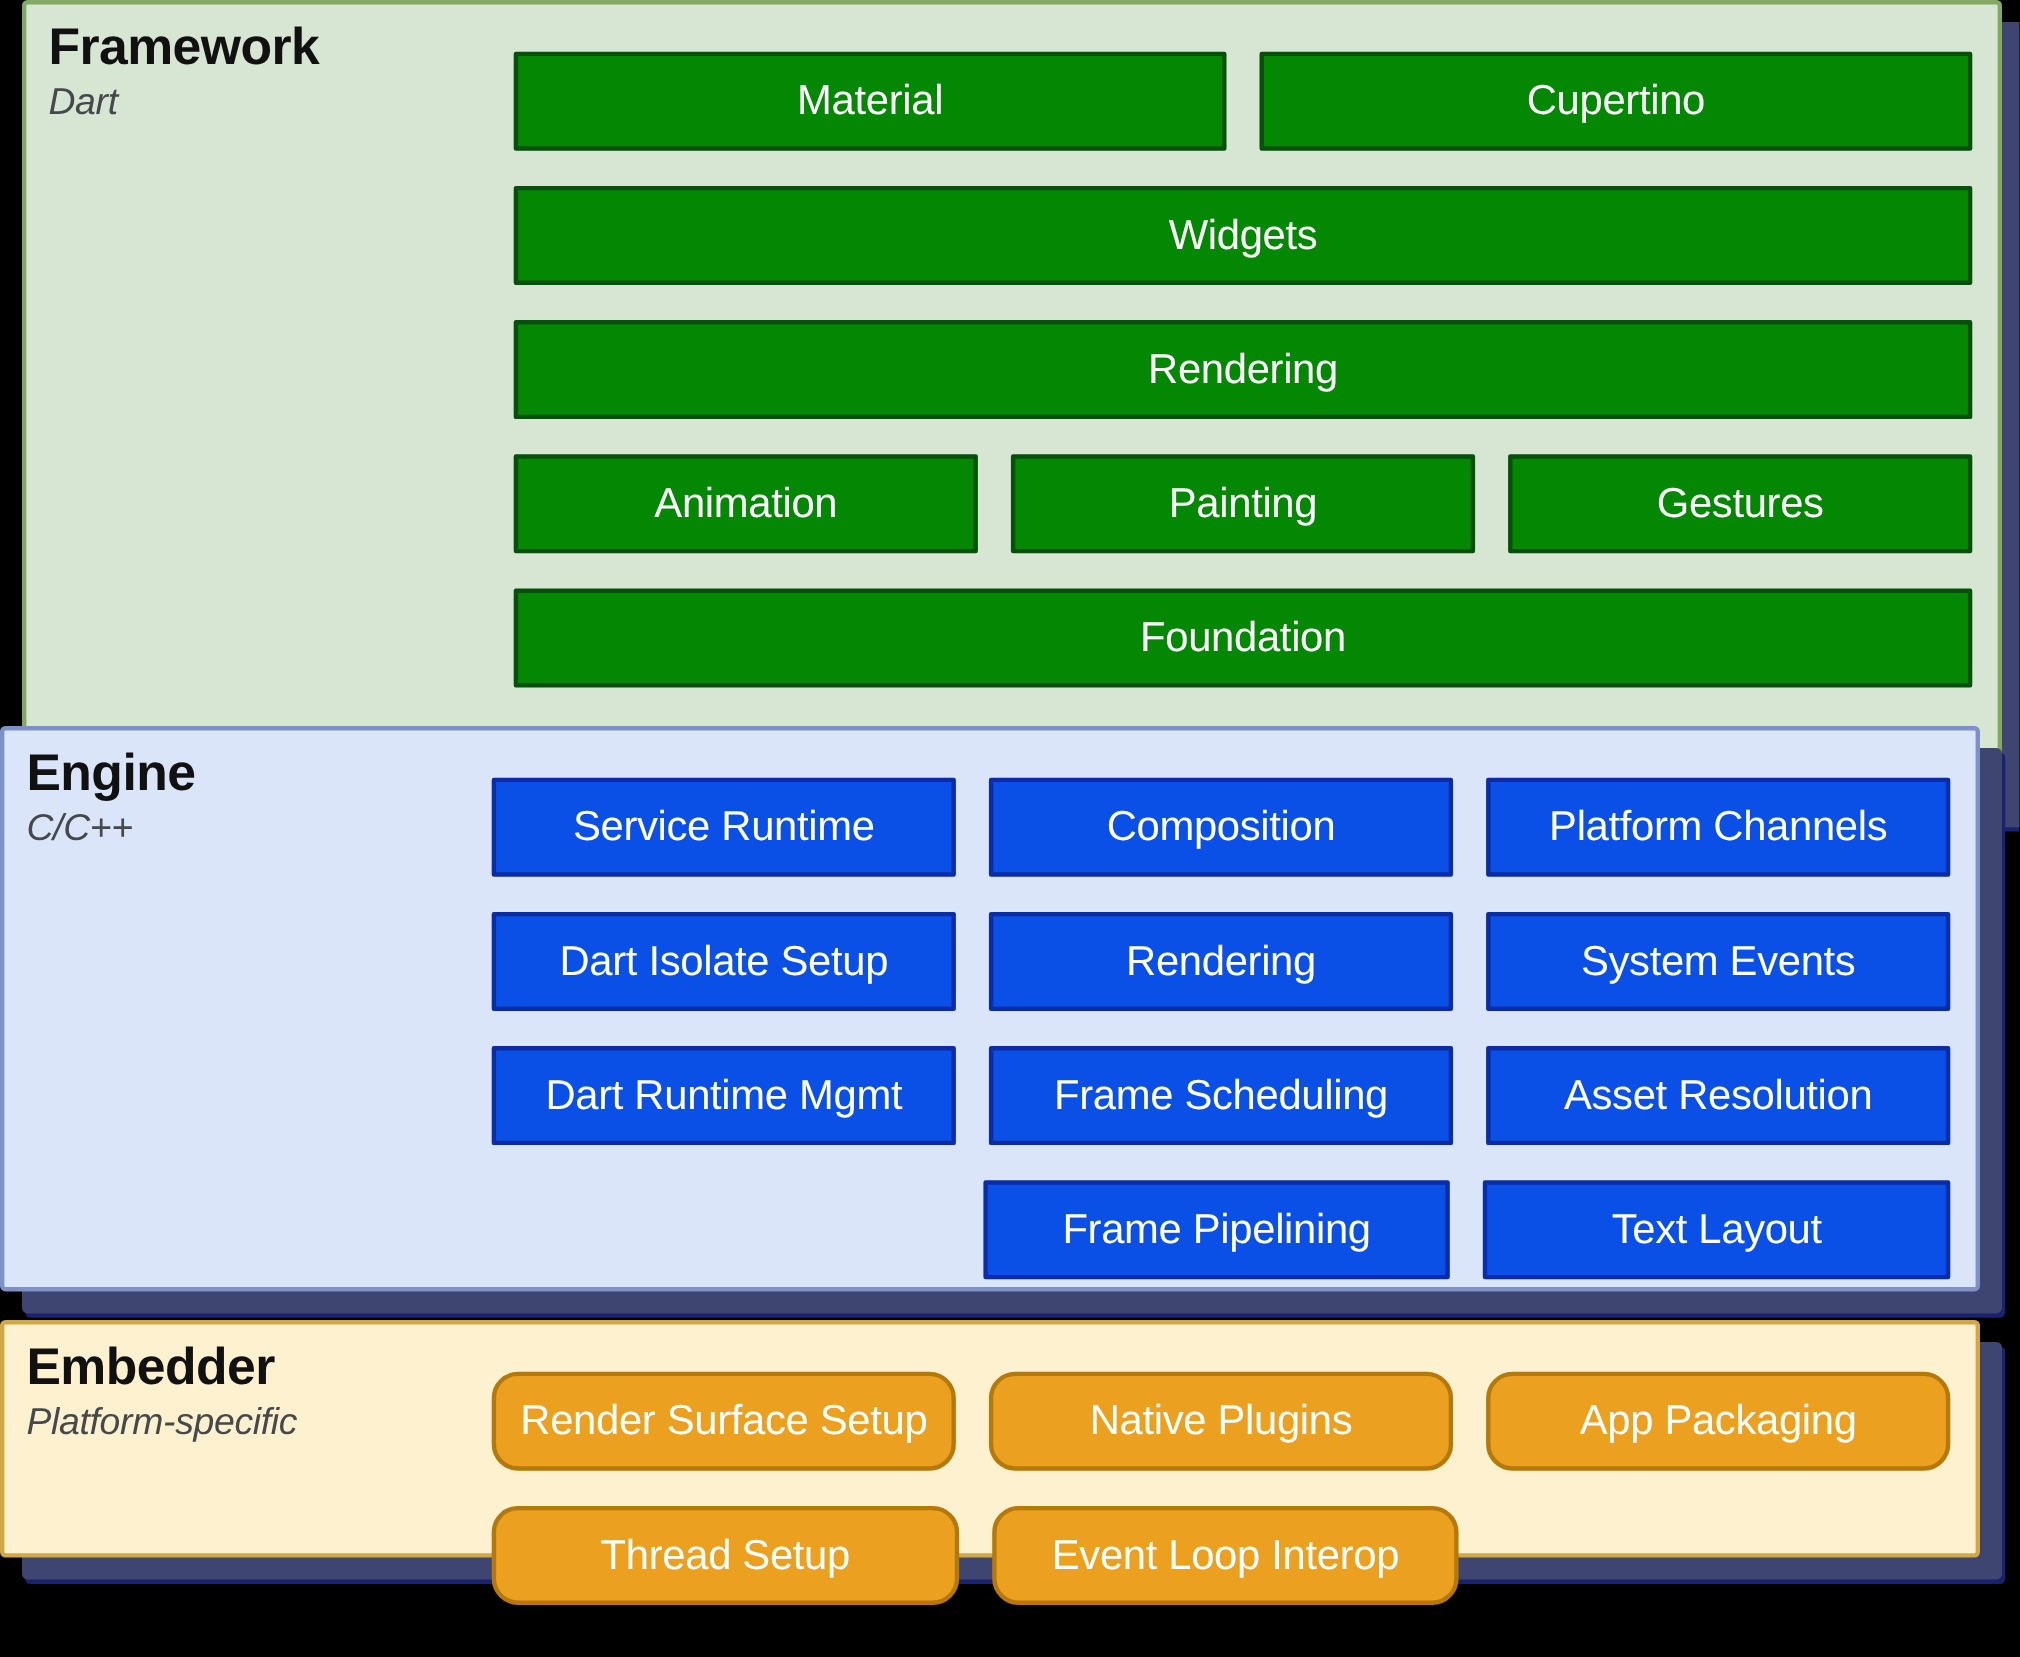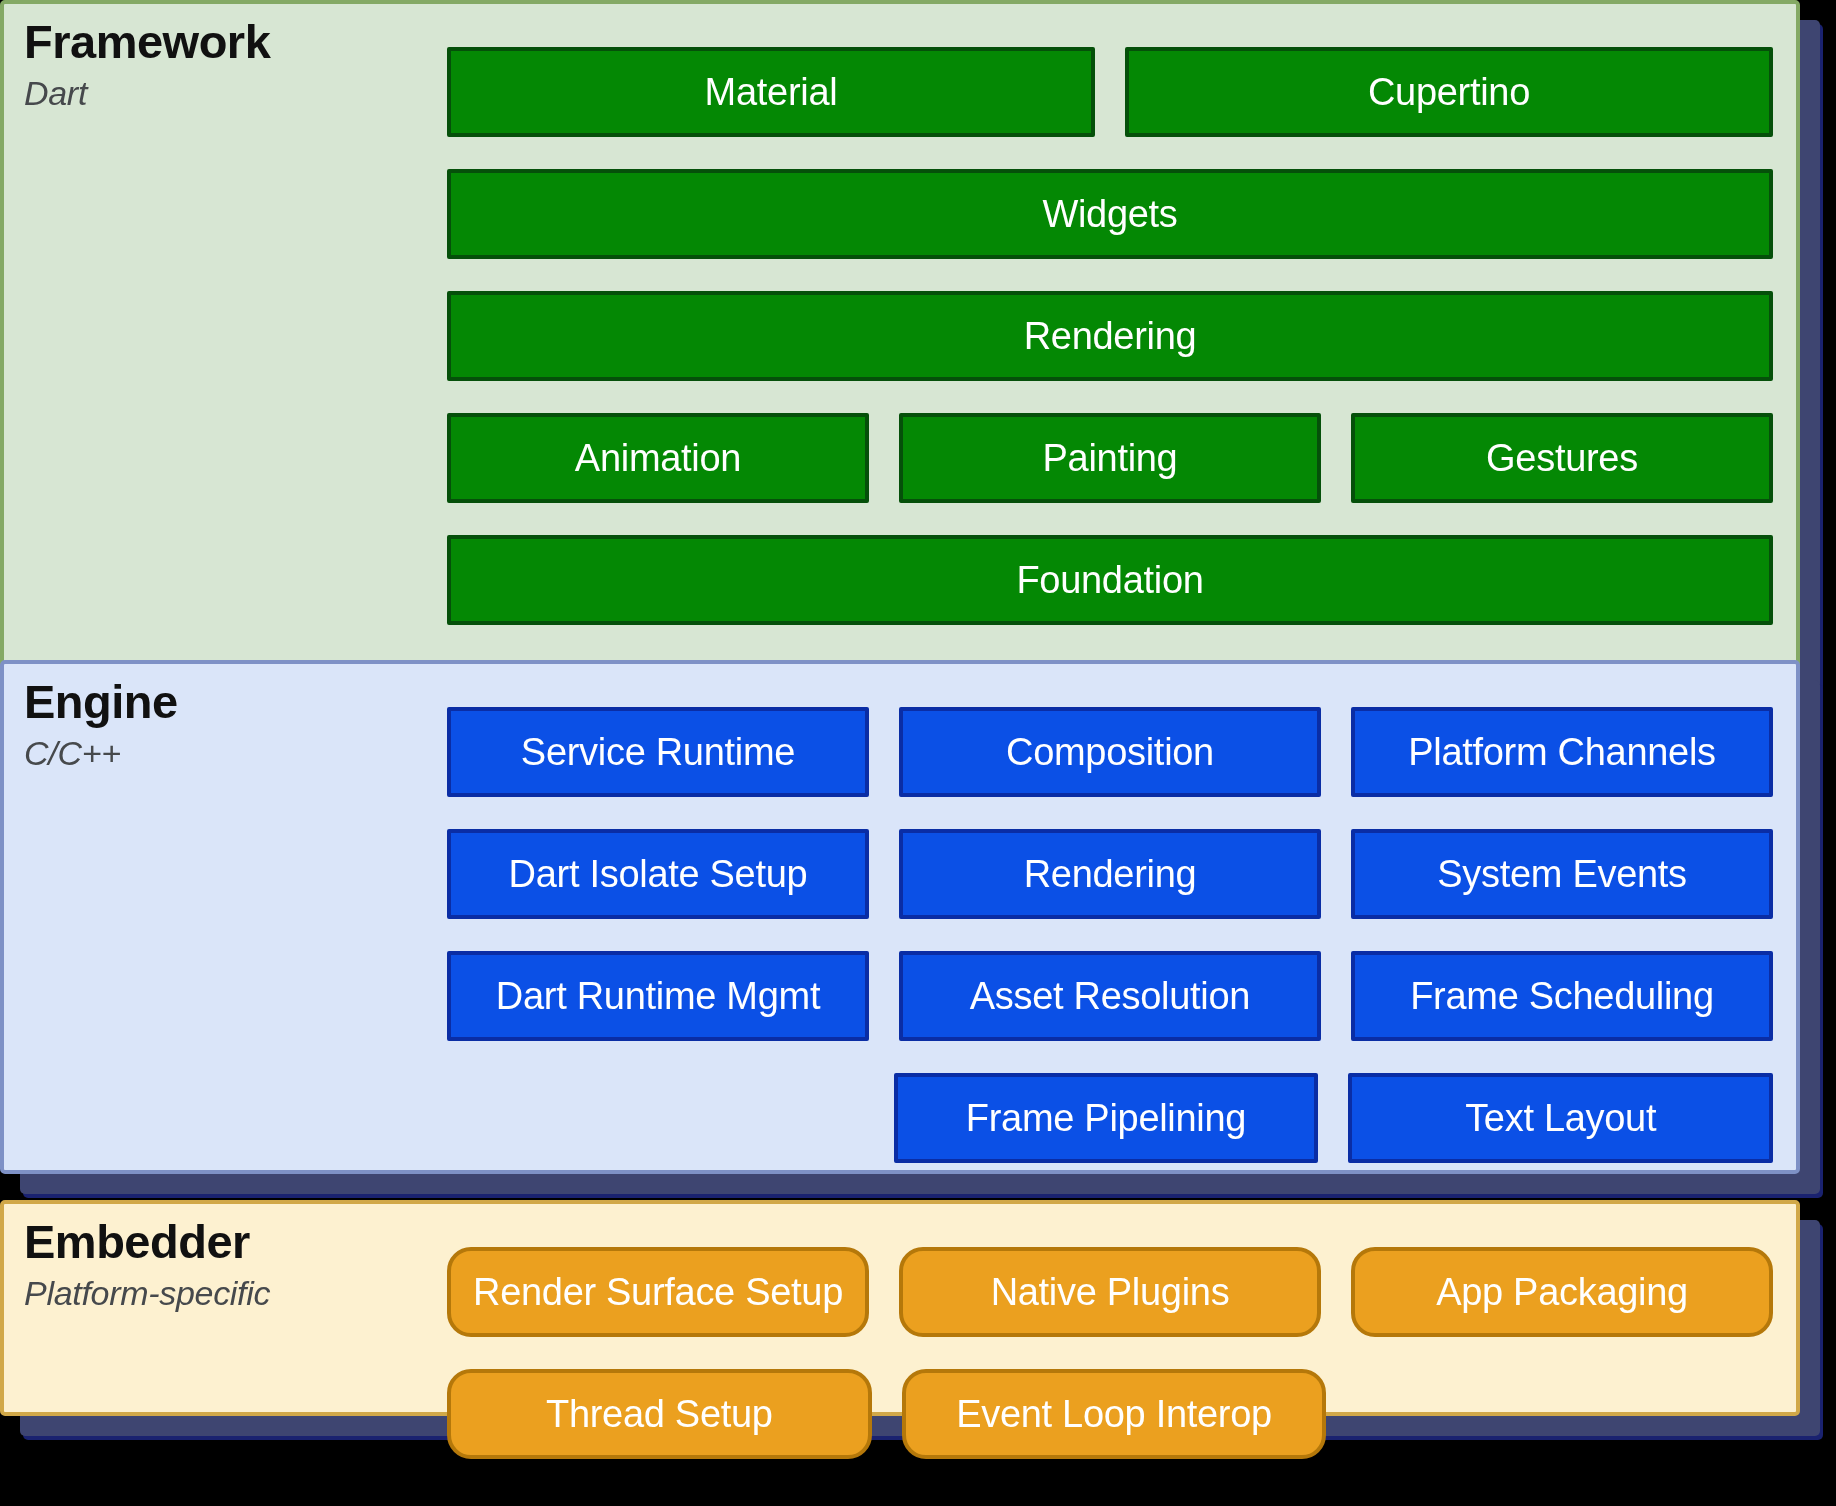--- a/index.html
+++ b/index.html
@@ -23,20 +23,21 @@
     border: 4px solid;
     border-radius: 5px;
     box-shadow: 20px 20px 0 0 var(--shadow, #3e4571),
                 23px 24px 0 0 var(--shadow_edge, #1a2270);
   }
   .panel-framework {
     top: 0;
     height: 732px;
     background: var(--framework_bg, #d7e6d3);
     border-color: var(--framework_border, #84a965);
+    margin-left: 20px;
   }
   .panel-engine {
     top: 660px;
     height: 514px;
     background: var(--engine_bg, #dae5f9);
     border-color: var(--engine_border, #7e91c6);
   }
   .panel-embedder {
     top: 1200px;
     height: 216px;
@@ -150,22 +151,22 @@
         <div class="box blue">Composition</div>
         <div class="box blue">Platform Channels</div>
       </div>
       <div class="row">
         <div class="box blue">Dart Isolate Setup</div>
         <div class="box blue">Rendering</div>
         <div class="box blue">System Events</div>
       </div>
       <div class="row">
         <div class="box blue">Dart Runtime Mgmt</div>
+        <div class="box blue">Frame Scheduling</div>
         <div class="box blue">Asset Resolution</div>
-        <div class="box blue">Frame Scheduling</div>
       </div>
       <div class="row">
         <div class="spacer"></div>
         <div class="box blue">Frame Pipelining</div>
         <div class="box blue">Text Layout</div>
       </div>
     </div>
   </div>
 
   <div class="panel panel-embedder">

